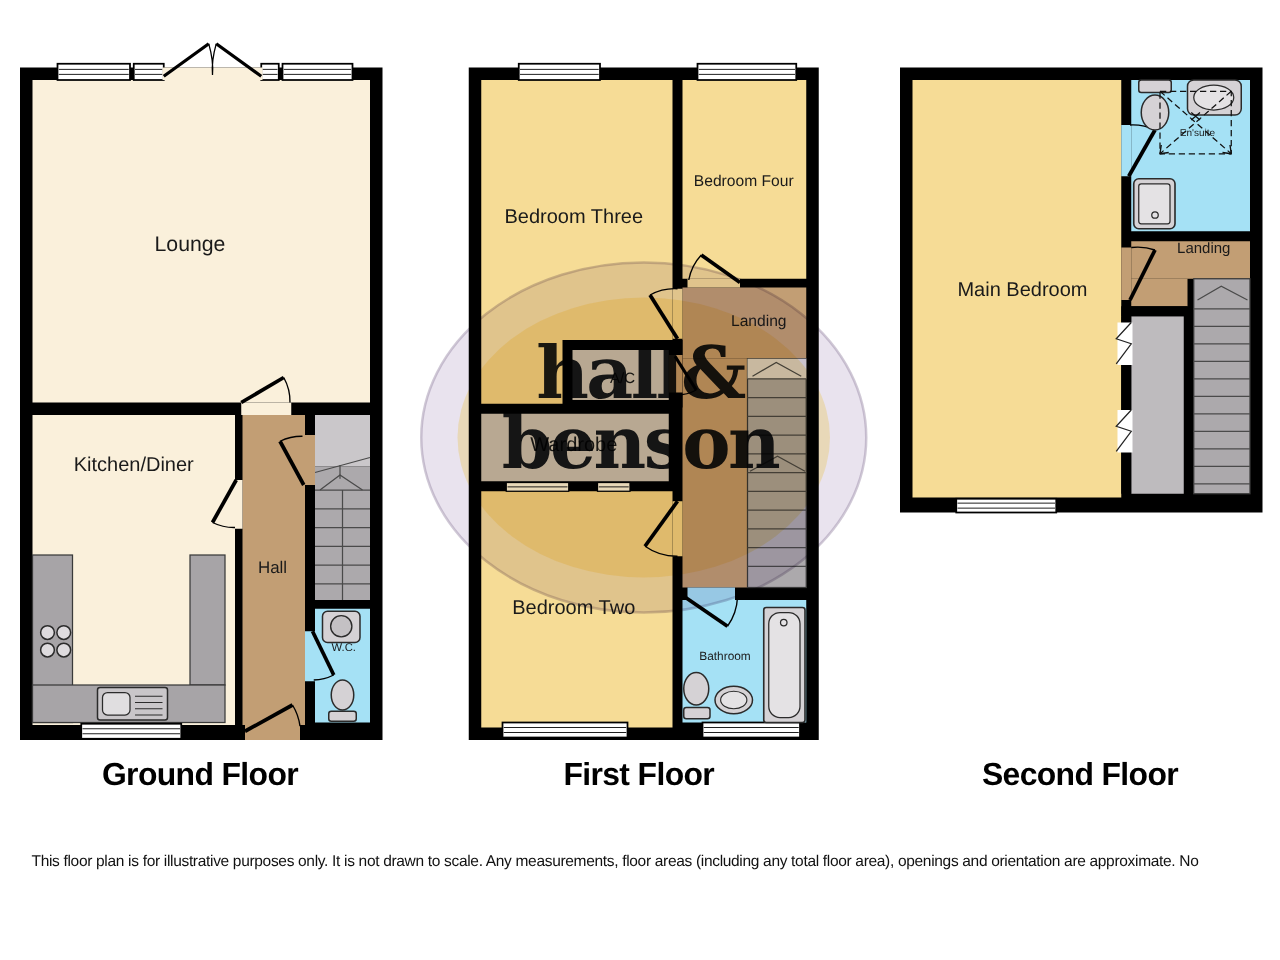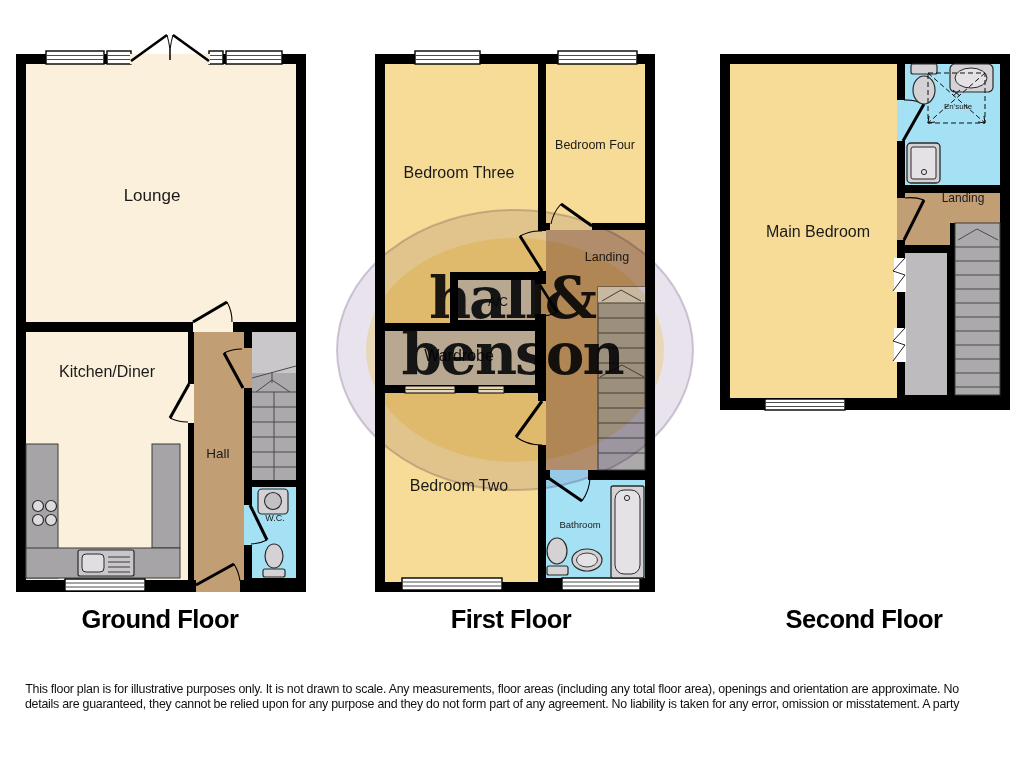--- a/index.html
+++ b/index.html
@@ -269,15 +269,14 @@
     <text x="512" y="374" font-size="58" text-anchor="middle" class="wm-text" fill="rgba(92,70,58,0.45)" letter-spacing="-2">benson</text>
   </g>
 
   <text x="160" y="628" font-size="25.5" text-anchor="middle" class="floor-title">Ground Floor</text>
   <text x="511" y="628" font-size="25.5" text-anchor="middle" class="floor-title">First Floor</text>
   <text x="864" y="628" font-size="25.5" text-anchor="middle" class="floor-title">Second Floor</text>
 </svg>
 
 <div id="disclaimer">
   <div>This floor plan is for illustrative purposes only. It is not drawn to scale. Any measurements, floor areas (including any total floor area), openings and orientation are approximate. No</div>
-  <div>details are guaranteed, they cannot be relied upon for any purpose and they do not form part of any agreement. No liability is taken for any error, omission or misstatement. A party</div>
 </div>
 </div>
 
 </body></html>

